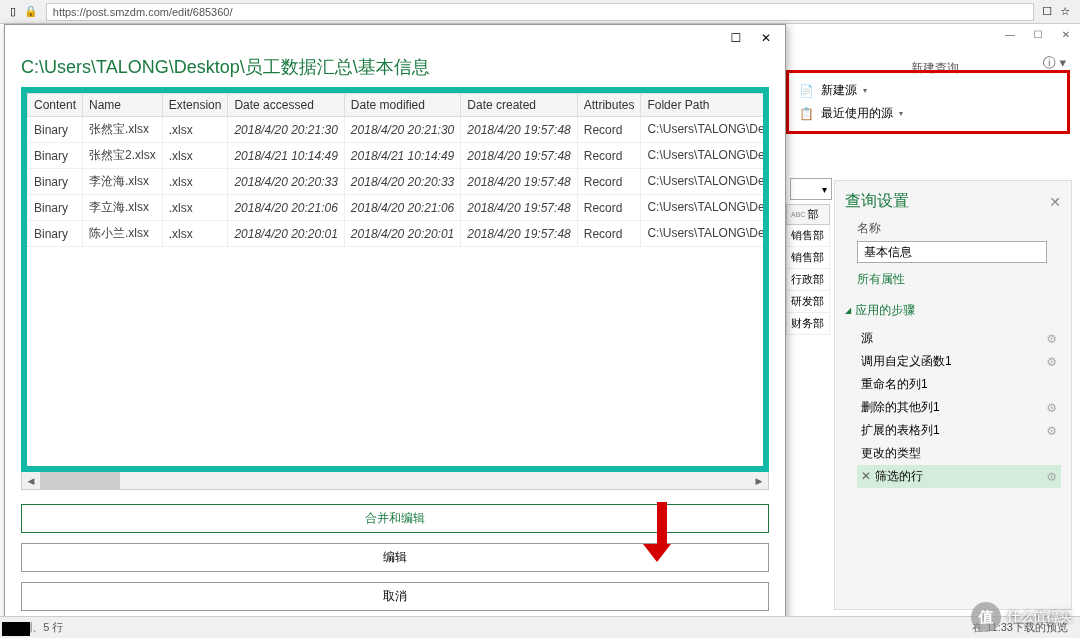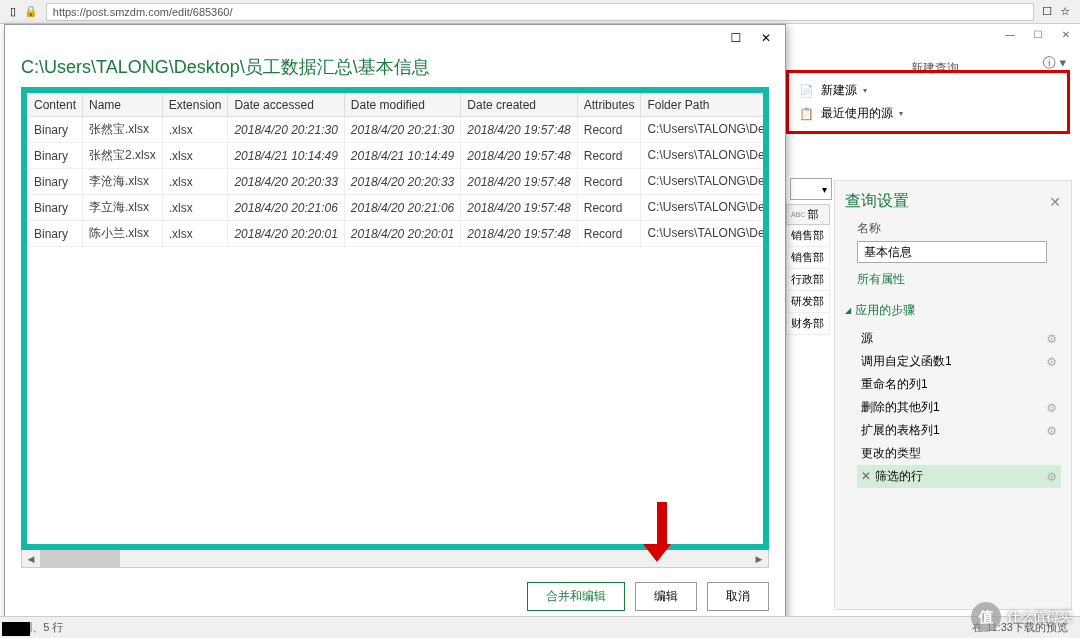--- a/index.html
+++ b/index.html
@@ -21,21 +21,21 @@
 table { border-collapse: collapse; width: 100%; font-size: 12px; }
 th { background: #f5f5f5; border: 1px solid #ddd; padding: 4px 6px; text-align: left; font-weight: normal; color: #333; }
 td { border: 1px solid #eee; padding: 4px 6px; color: #404040; white-space: nowrap; }
 td.italic { font-style: italic; }
 
 .scrollbar-h { height: 18px; margin: 0 16px; background: #f0f0f0; border: 1px solid #ccc; border-top: none; display: flex; align-items: center; }
 .scroll-btn { width: 18px; height: 100%; display: flex; align-items: center; justify-content: center; font-size: 9px; cursor: pointer; color: #666; }
 .scroll-track { flex: 1; height: 100%; position: relative; }
 .scroll-thumb { position: absolute; left: 0; width: 80px; height: 100%; background: #ccc; }
 
-.dialog-footer { padding: 14px 16px 18px; display: flex; justify-content: flex-end; gap: 10px; }
+.dialog-footer { padding: 14px 16px 18px; display: flex; justify-content: space-between; gap: 10px; flex-direction: column; }
 .btn { padding: 5px 18px; font-size: 12px; background: #fff; border: 1px solid #999; cursor: pointer; }
 .btn-primary { border-color: #1a7a3f; color: #1a7a3f; }
 
 .right-pane { position: absolute; top: 0; right: 0; width: 290px; bottom: 0; background: #fff; }
 .window-controls { position: absolute; top: 0; right: 0; display: flex; }
 .win-ctrl { width: 28px; height: 20px; display: flex; align-items: center; justify-content: center; font-size: 10px; color: #666; cursor: pointer; }
 .help-icon { position: absolute; top: 30px; right: 14px; font-size: 13px; color: #666; }
 
 .ribbon-area { position: absolute; top: 46px; left: -4px; right: 10px; border: 3px solid #d40000; padding: 6px 8px; }
 .ribbon-btn { display: flex; align-items: center; gap: 6px; padding: 3px 2px; font-size: 12px; cursor: pointer; }

